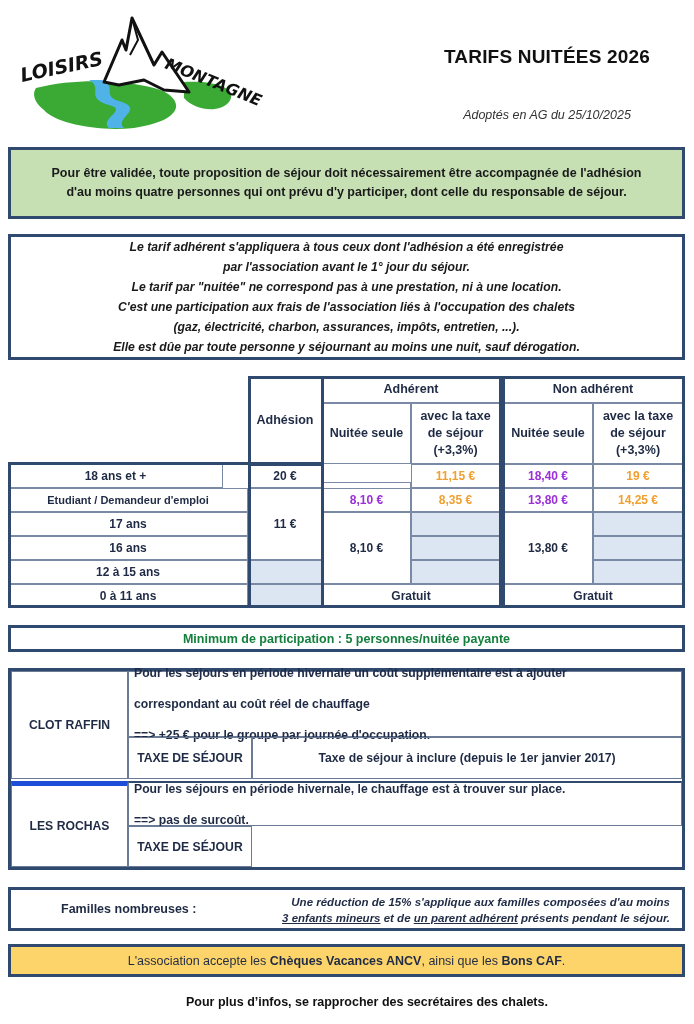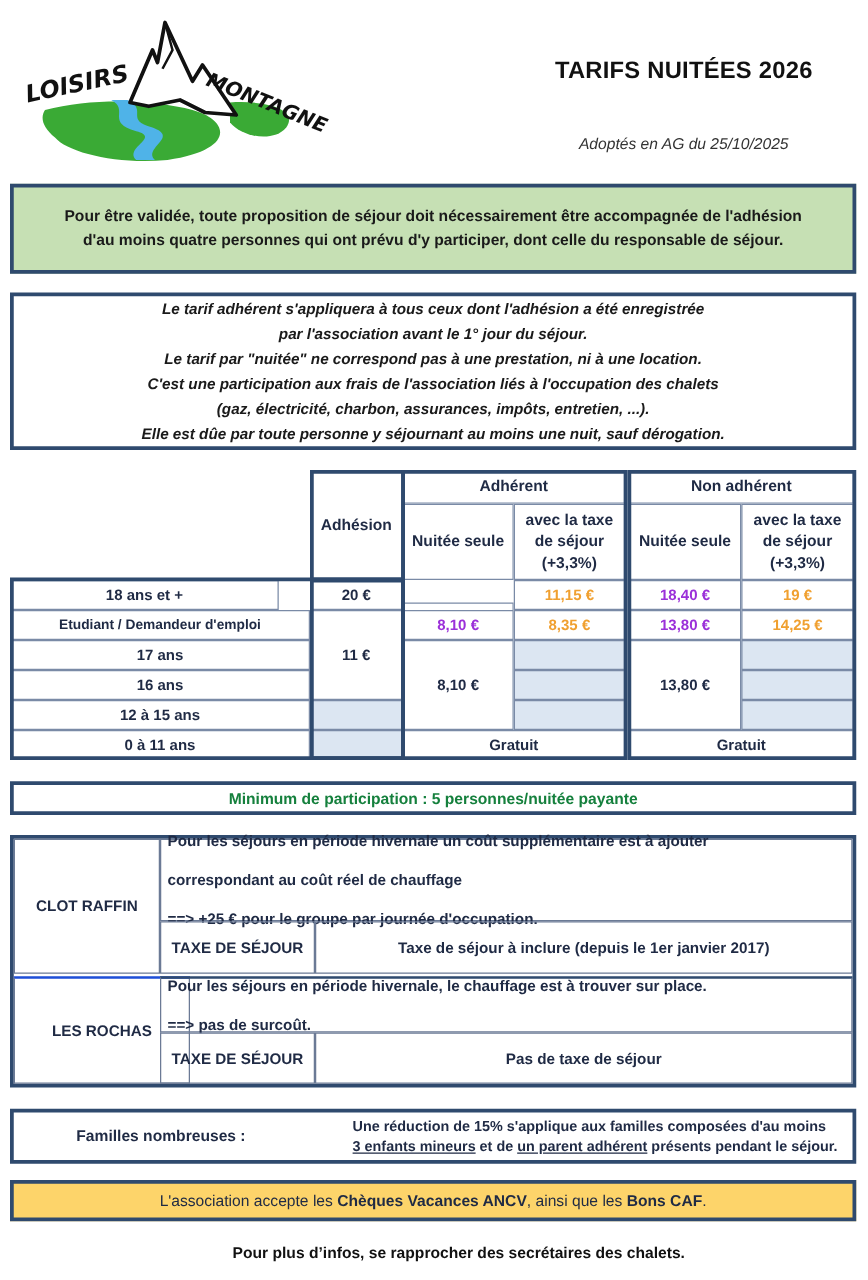--- a/index.html
+++ b/index.html
@@ -27,21 +27,21 @@
   .thick { position: absolute; box-sizing: border-box; border: 3px solid #2f4a6e; pointer-events: none; }
   .hdr { font-size: 12.5px; line-height: 17px; }
 
   .min-box { left: 8px; top: 625px; width: 677px; height: 27px; display: flex; justify-content: center; align-items: center; font-size: 12.5px; font-weight: bold; color: #15803d; background: #fff; }
 
   .chalets { left: 8px; top: 668px; width: 677px; height: 202px; background: #fff; }
   .ccell { position: absolute; box-sizing: border-box; border: 1px solid #6b7a95; font-size: 12.2px; font-weight: bold; color: #1f2a44; display: flex; align-items: center; gap: 13px; }
 
   .fam-box { left: 8px; top: 887px; width: 677px; height: 44px; background: #fff; font-size: 12px; font-weight: bold; color: #1f2a44; }
   .fam-label { position: absolute; left: 50px; top: 0; height: 38px; display: flex; align-items: center; font-size: 12.5px; }
-  .fam-text { position: absolute; right: 12px; top: 4px; text-align: left; line-height: 16px; font-size: 11.5px; }
+  .fam-text { position: absolute; right: 12px; top: 4px; text-align: right; line-height: 16px; font-size: 11.5px; font-style: italic; }
   .u { text-decoration: underline; }
 
   .yellow-box { left: 8px; top: 944px; width: 677px; height: 33px; background: #fdd46a; display: flex; justify-content: center; align-items: center; font-size: 12.5px; color: #1f2a44; }
   .footer { left: 0; top: 995px; width: 694px; text-align: center; font-size: 12.5px; font-weight: bold; color: #111; padding-left: 20px; }
 </style>
 </head>
 <body>
 
 <div class="abs logo">
   <svg width="270" height="120" viewBox="0 0 270 120">
@@ -141,27 +141,26 @@
 
   <div class="ccell" style="left:0;top:0;width:117px;height:108px;justify-content:center;">CLOT RAFFIN</div>
   <div class="ccell" style="left:117px;top:0;width:554px;height:66px;flex-direction:column;align-items:flex-start;justify-content:center;padding-left:5px;line-height:18px;">
     <span>Pour les séjours en période hivernale un coût supplémentaire est à ajouter</span>
     <span>correspondant au coût réel de chauffage</span>
     <span>==&gt;  +25 € pour le groupe par  journée d'occupation.</span>
   </div>
   <div class="ccell" style="left:117px;top:66px;width:124px;height:42px;justify-content:center;">TAXE DE SÉJOUR</div>
   <div class="ccell orange" style="left:241px;top:66px;width:430px;height:42px;justify-content:center;">Taxe de séjour à inclure (depuis le 1er janvier 2017)</div>
 
-  <div class="ccell" style="left:0;top:110px;width:141px;height:86px;justify-content:center;border-top:2px solid #1d4ed8;">LES ROCHAS</div>
+  <div class="ccell" style="left:0;top:110px;width:117px;height:86px;justify-content:center;border-top:5px solid #1d4ed8;">LES ROCHAS</div>
   <div class="ccell" style="left:117px;top:110px;width:554px;height:45px;flex-direction:column;align-items:flex-start;justify-content:center;padding-left:5px;line-height:18px;border-top:2px solid #2f4a6e;">
     <span>Pour les séjours en période hivernale, le chauffage est à trouver sur place.</span>
     <span>==&gt; pas de surcoût.</span>
   </div>
   <div class="ccell" style="left:117px;top:155px;width:124px;height:41px;justify-content:center;">TAXE DE SÉJOUR</div>
-  <div class="ccell purple" style="left:241px;top:155px;width:430px;height:41px;justify-content:center;">Pas de taxe de séjour</div>
 </div>
 
 <div class="abs box fam-box">
   <div class="fam-label">Familles nombreuses :</div>
   <div class="fam-text">
     <div>Une réduction de 15% s'applique aux familles composées d'au moins</div>
     <div><span class="u">3 enfants mineurs</span><span> et de </span><span class="u">un parent adhérent</span><span> présents pendant le séjour.</span></div>
   </div>
 </div>
 

